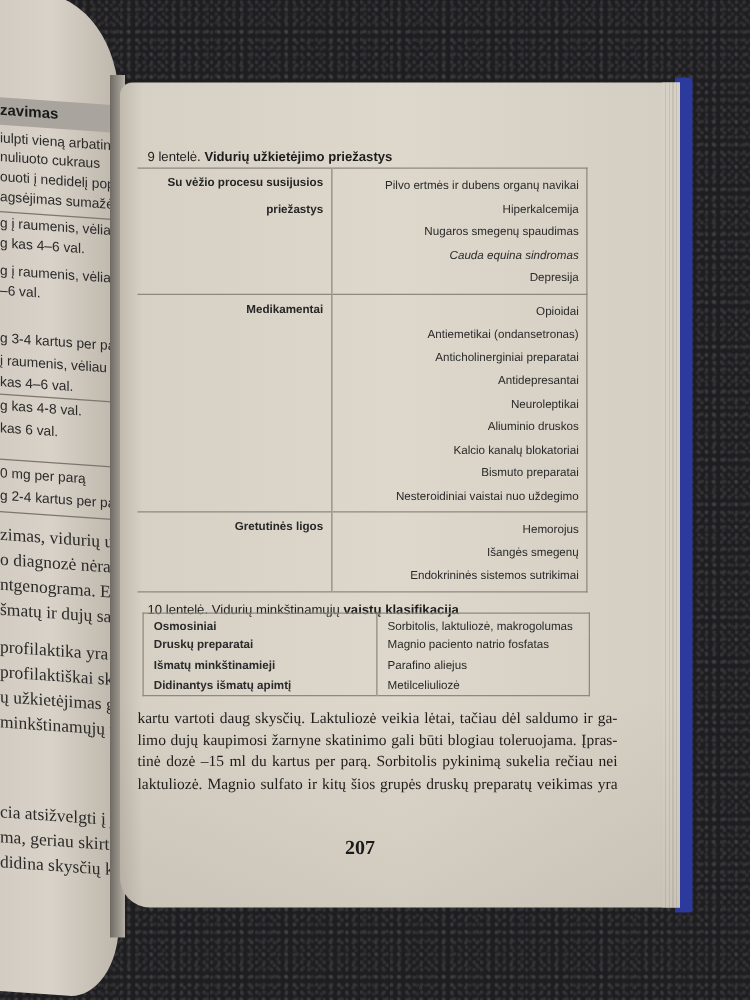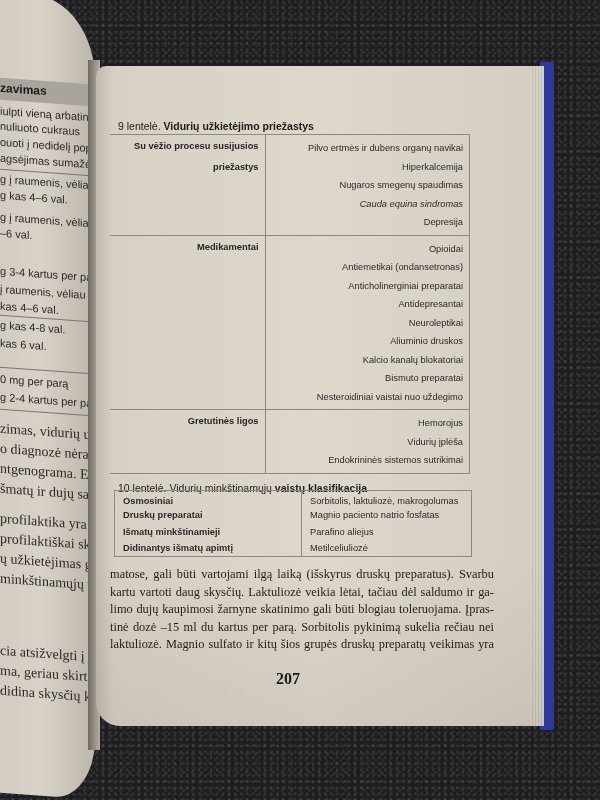--- a/index.html
+++ b/index.html
@@ -187,21 +187,21 @@
         <span class="item">Aliuminio druskos</span>
         <span class="item">Kalcio kanalų blokatoriai</span>
         <span class="item">Bismuto preparatai</span>
         <span class="item">Nesteroidiniai vaistai nuo uždegimo</span>
       </td>
     </tr>
     <tr>
       <td class="cat">Gretutinės ligos</td>
       <td class="items">
         <span class="item">Hemorojus</span>
-        <span class="item">Vidurių įplėša</span>
+        <span class="item">Išangės smegenų</span>
         <span class="item">Endokrininės sistemos sutrikimai</span>
       </td>
     </tr>
   </tbody>
     </table>
 
   <div class="table-title" style="top:416px">
     <span class="num">10 lentelė.</span>
     <span class="num">Vidurių minkštinamųjų</span>
     <span>vaistų klasifikacija</span>
@@ -222,21 +222,20 @@
       <td>Parafino aliejus</td>
     </tr>
     <tr>
       <td class="lc">Didinantys išmatų apimtį</td>
       <td>Metilceliuliozė</td>
     </tr>
   </tbody>
     </table>
 
   <div class="body-text">
-    <span class="ln">matose, gali būti vartojami ilgą laiką (išskyrus druskų preparatus). Svarbu</span>
     <span class="ln">kartu vartoti daug skysčių. Laktuliozė veikia lėtai, tačiau dėl saldumo ir ga-</span>
     <span class="ln">limo dujų kaupimosi žarnyne skatinimo gali būti blogiau toleruojama. Įpras-</span>
     <span class="ln">tinė dozė –15 ml du kartus per parą. Sorbitolis pykinimą sukelia rečiau nei</span>
     <span class="ln">laktuliozė. Magnio sulfato ir kitų šios grupės druskų preparatų veikimas yra</span>
   </div>
 
   <div class="page-number">207</div>
 </div>
 
 </body></html>

